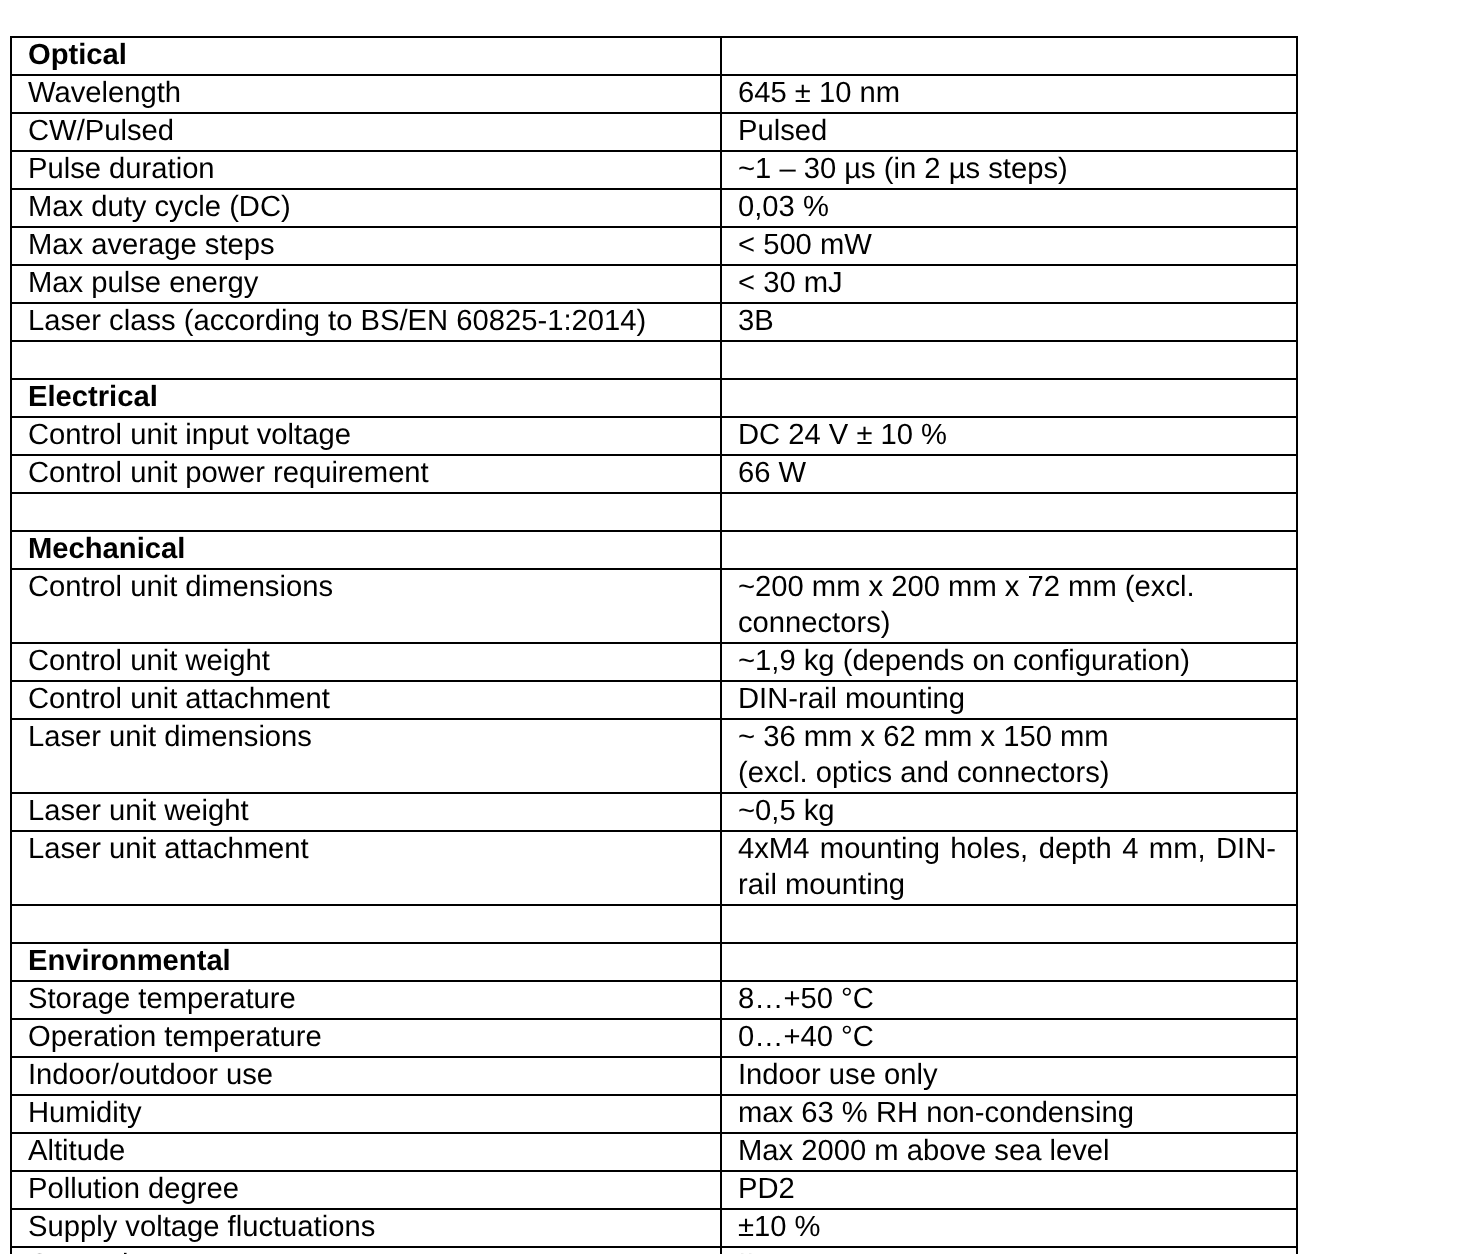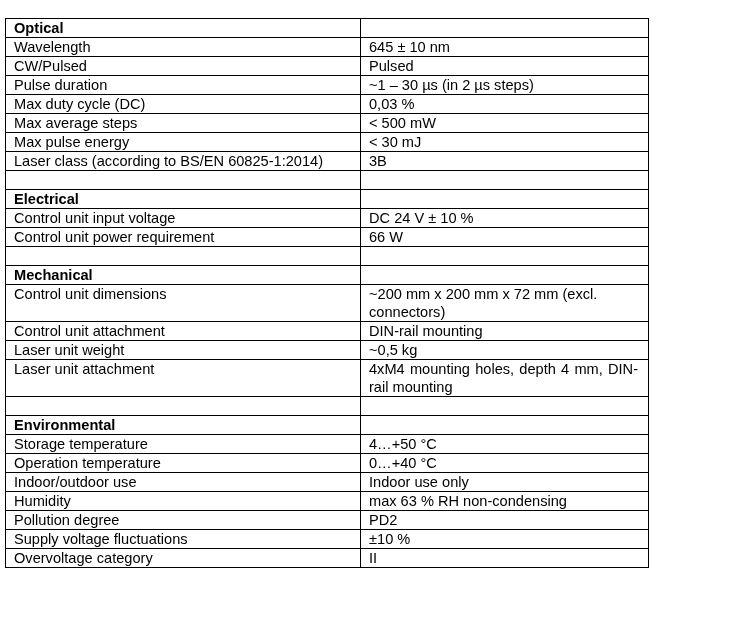--- a/index.html
+++ b/index.html
@@ -77,55 +77,70 @@
 
     <tr class="section">
       <td class="col-label">Mechanical</td>
       <td class="col-value"></td>
     </tr>
     <tr>
       <td class="col-label">Control unit dimensions</td>
       <td class="col-value">~200 mm x 200 mm x 72 mm (excl. connectors)</td>
     </tr>
     <tr>
+      <td class="col-label">Control unit weight</td>
+      <td class="col-value">~1,9 kg (depends on configuration)</td>
+    </tr>
+    <tr>
       <td class="col-label">Control unit attachment</td>
       <td class="col-value">DIN-rail mounting</td>
+    </tr>
+    <tr>
+      <td class="col-label">Laser unit dimensions</td>
+      <td class="col-value">
+        <span class="ml">~ 36 mm x 62 mm x 150 mm</span>
+        <span class="ml">(excl. optics and connectors)</span>
+      </td>
     </tr>
     <tr>
       <td class="col-label">Laser unit weight</td>
       <td class="col-value">~0,5 kg</td>
     </tr>
     <tr>
       <td class="col-label">Laser unit attachment</td>
       <td class="col-value justify">4xM4 mounting holes, depth 4 mm, DIN-rail mounting</td>
     </tr>
     <tr>
       <td class="col-label"></td>
       <td class="col-value"></td>
     </tr>
 
     <tr class="section">
       <td class="col-label">Environmental</td>
       <td class="col-value"></td>
     </tr>
     <tr>
       <td class="col-label">Storage temperature</td>
-      <td class="col-value">4…+50 °C</td>
+      <td class="col-value">8…+50 °C</td>
     </tr>
     <tr>
       <td class="col-label">Operation temperature</td>
       <td class="col-value">0…+40 °C</td>
     </tr>
     <tr>
       <td class="col-label">Indoor/outdoor use</td>
       <td class="col-value">Indoor use only</td>
     </tr>
     <tr>
       <td class="col-label">Humidity</td>
       <td class="col-value">max 63 % RH non-condensing</td>
+    </tr>
+    <tr>
+      <td class="col-label">Altitude</td>
+      <td class="col-value">Max 2000 m above sea level</td>
     </tr>
     <tr>
       <td class="col-label">Pollution degree</td>
       <td class="col-value">PD2</td>
     </tr>
     <tr>
       <td class="col-label">Supply voltage fluctuations</td>
       <td class="col-value">±10 %</td>
     </tr>
     <tr>

